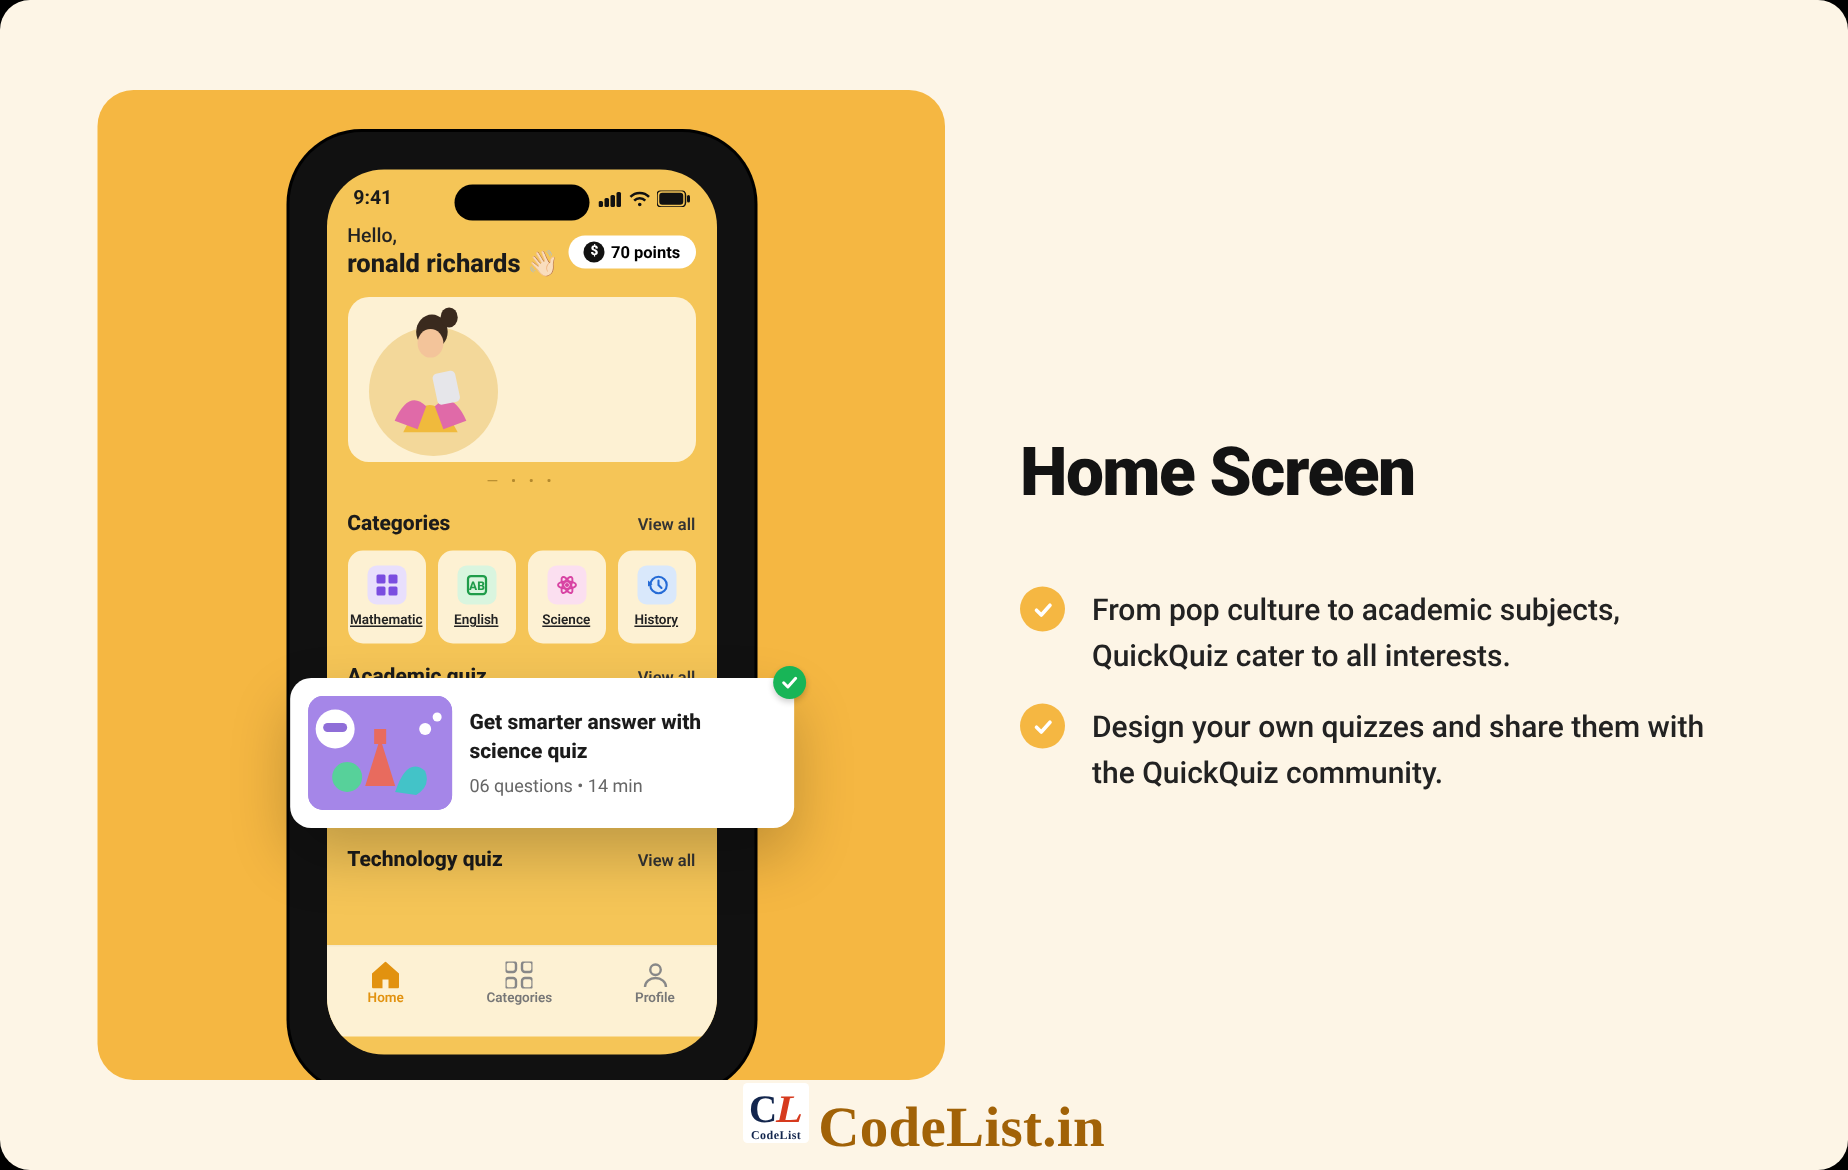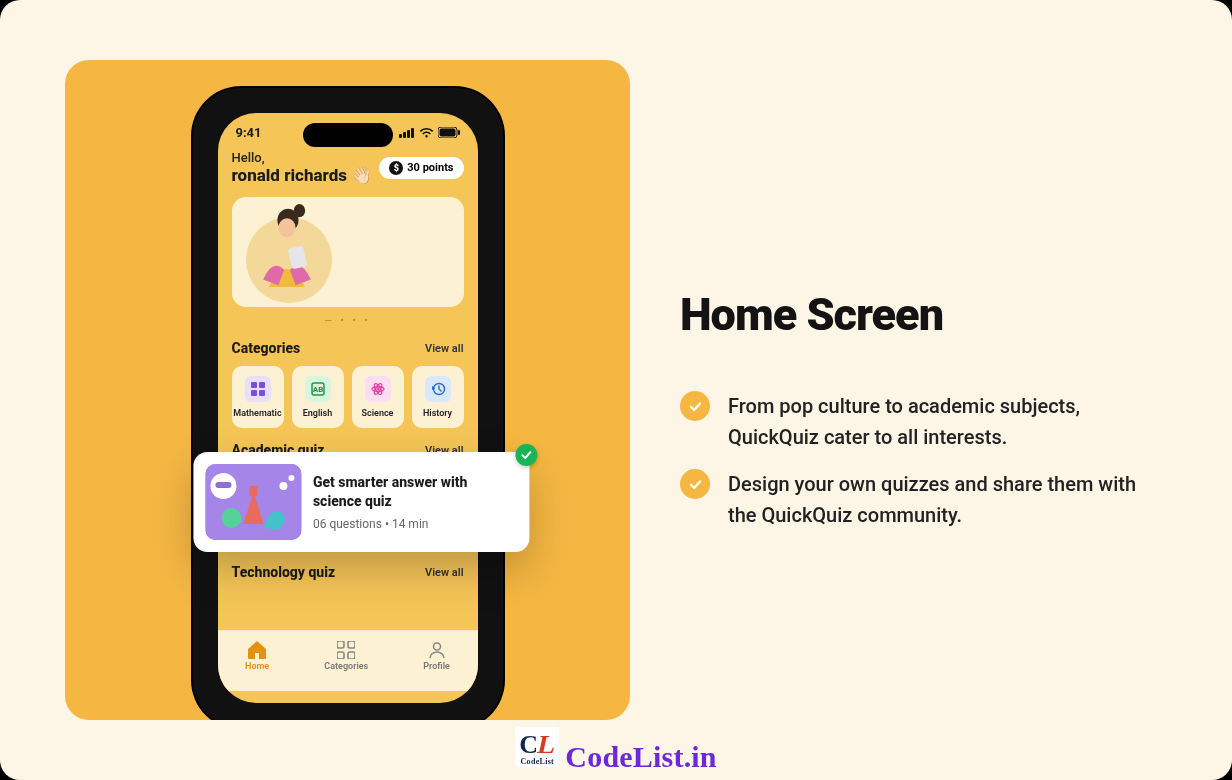--- a/index.html
+++ b/index.html
@@ -132,21 +132,21 @@
     display:flex; flex-direction:column; align-items:center; justify-content:center;
     padding:10px 0; gap:6px;
   }
   .cat-icon {
     width:26px;height:26px;border-radius:6px;display:flex;align-items:center;justify-content:center;font-size:13px;
   }
   .cat-icon.purple{background:#e8dffc;color:#7a4de0;}
   .cat-icon.green{background:#d9f5df;color:#b91c1c;}
   .cat-icon.pink{background:#fbdff0;color:#d843a3;}
   .cat-icon.blue{background:#d9e8fb;color:#256bd6;}
-  .cat-label { font-size:9px; color:#222; font-weight:600; }
+  .cat-label { font-size:9px; color:#222; font-weight:600;text-decoration:underline; }
 
   .quiz-card {
     margin-top:10px;
     background:#fdf1d3; border-radius:12px;
     display:flex; gap:10px; padding:8px;
   }
   .quiz-thumb {
     width:80px;height:64px;border-radius:8px;flex-shrink:0;
     position:relative; overflow:hidden;
   }
@@ -226,21 +226,21 @@
   }
   .wm-logo {
     background:#fff; padding:3px 4px 1px; border-radius:3px;
     font-family: Georgia, serif;
   }
   .wm-c { color:#13264d; font-weight:900; font-size:26px; }
   .wm-l { color:#d63a1e; font-weight:900; font-size:26px; display:inline-block; transform:skewX(-12deg); }
   .wm-sub { font-size:8px; display:block; text-align:center; color:#13264d; font-weight:700; margin-top:-3px; letter-spacing:0.3px;}
   .wm-text {
     font-family: Georgia, "Times New Roman", serif;
-    color:#6d28d9; font-weight:800; font-size:30px; letter-spacing:.2px;margin-top:20px;
+    color:#a16207; font-weight:800; font-size:38px; letter-spacing:.2px;margin-top:20px;
   }
 
   svg { display:block; }
 </style>
 </head>
 <body>
 
 <div class="outer">
 
   <div class="left-panel">
@@ -280,21 +280,21 @@
           <div class="greeting-row">
             <div>
               <div class="hello">Hello,</div>
               <div class="username">
                 <span>ronald richards</span>
                 <span>👋🏻</span>
               </div>
             </div>
             <div class="points-chip">
               <span class="coin-dot">$</span>
-              <span>30 points</span>
+              <span>70 points</span>
             </div>
           </div>
 
           <div class="hero-card">
             <div class="hero-illus">
               <div class="circle-bg"></div>
               <svg class="person" viewBox="0 0 78 90">
                 <ellipse cx="40" cy="18" rx="11" ry="12" fill="#3a2a1e"></ellipse>
                 <ellipse cx="52" cy="8" rx="6" ry="7" fill="#3a2a1e"></ellipse>
                 <ellipse cx="39" cy="26" rx="9" ry="10" fill="#f3c49a"></ellipse>

